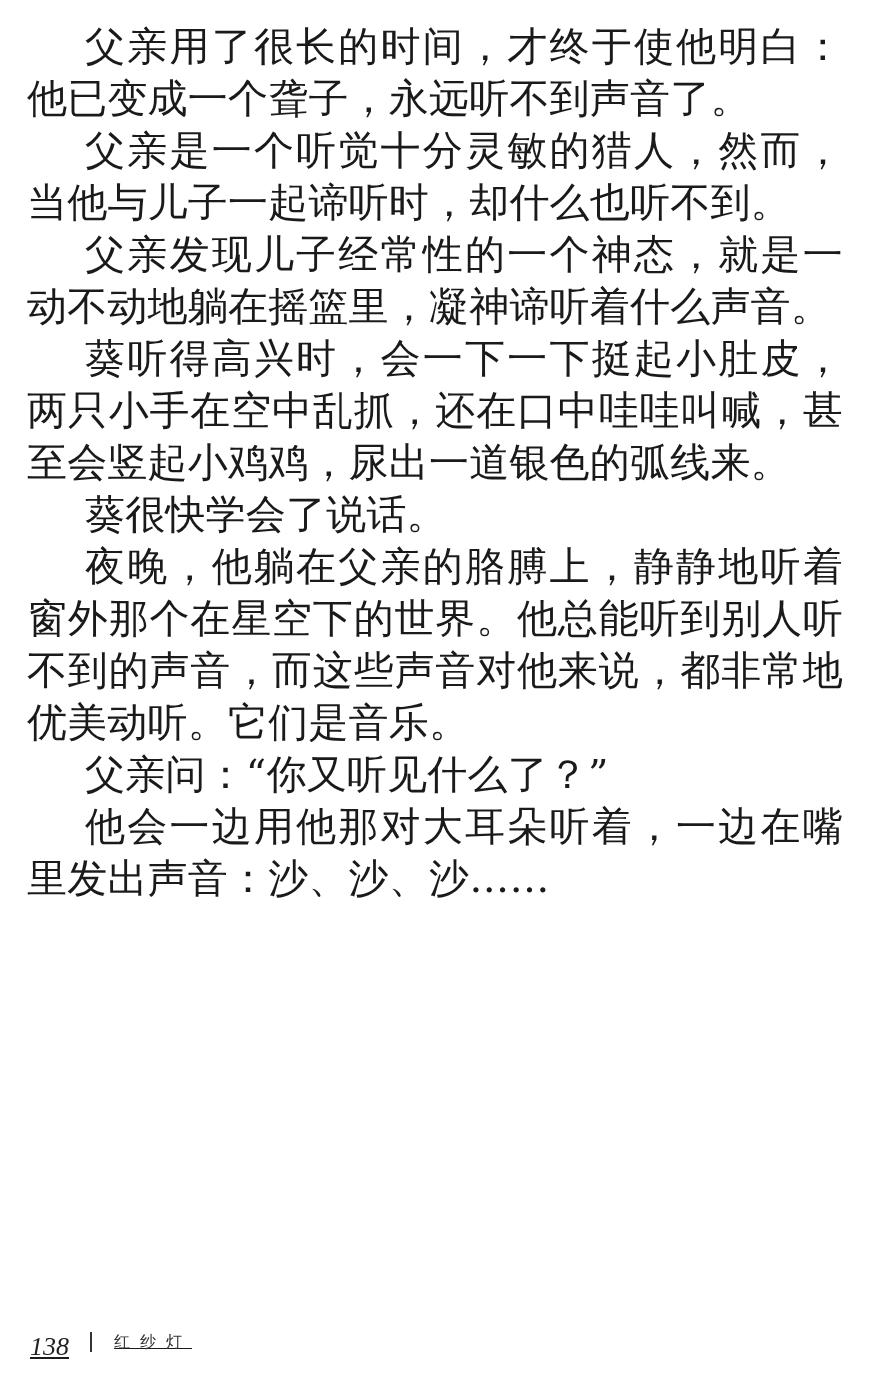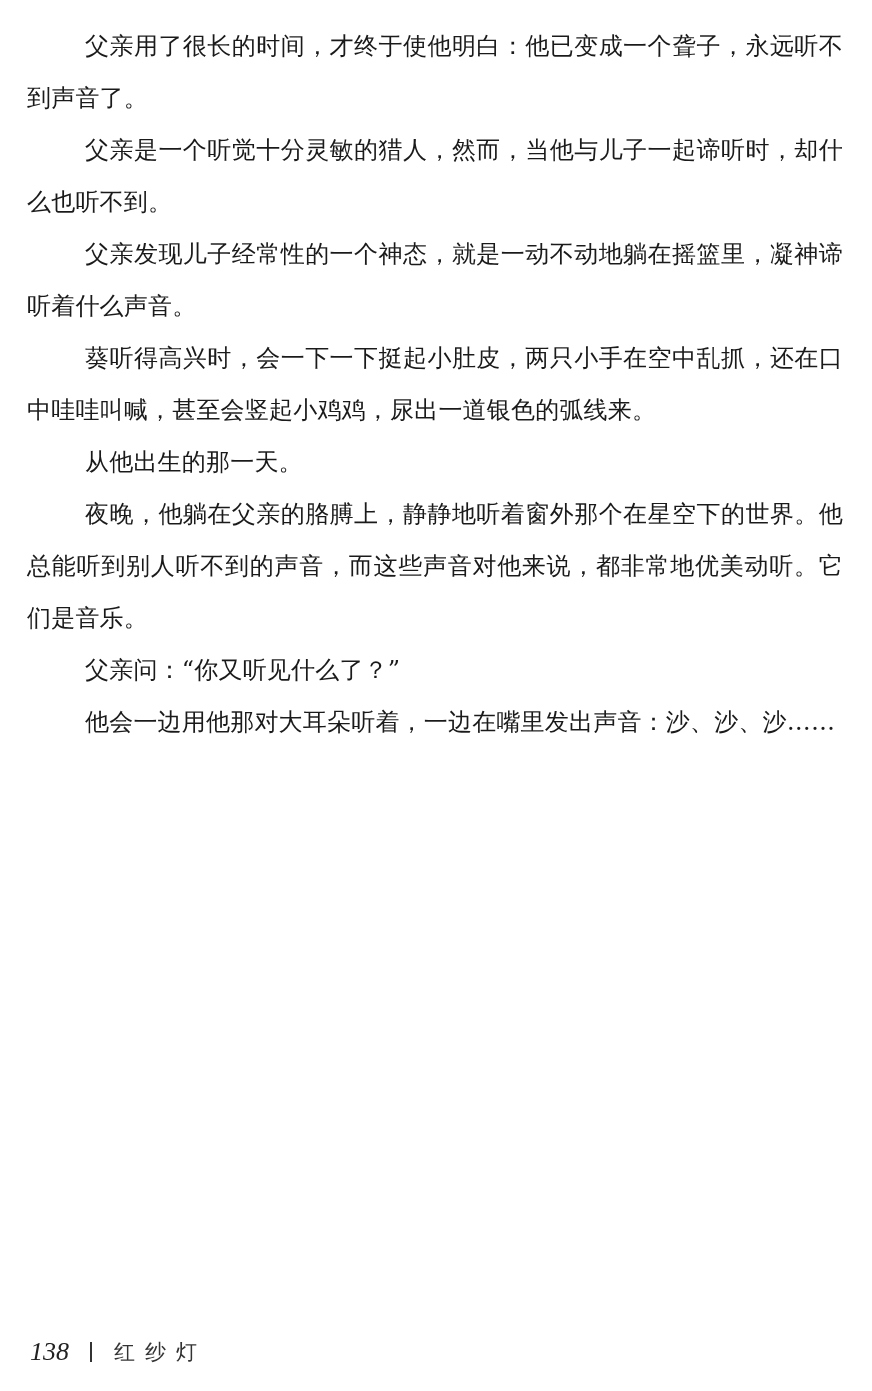--- a/index.html
+++ b/index.html
@@ -16,67 +16,67 @@
       font-family: "DejaVu Serif", "Liberation Serif", serif;
     }
     .page-body {
       position: absolute;
       left: 27px;
       top: 20px;
       width: 816px;
     }
     .para {
       margin: 0;
-      font-size: 24px;
+      font-size: 40px;
       line-height: 52px;
       text-indent: 58px;
       text-align: justify;
       text-justify: inter-ideograph;
       letter-spacing: 0.2px;
       word-break: break-all;
     }
     .footer {
       position: absolute;
       left: 30px;
       top: 1332px;
       height: 40px;
       display: flex;
-      align-items: center;
+      text-decoration: underline;
     }
     .page-number {
       font-family: "Liberation Serif", "DejaVu Serif", serif;
       font-style: italic;
       font-size: 26px;
       color: #222;
       width: 52px;
     }
     .footer-divider {
       display: inline-block;
       width: 2px;
       height: 20px;
       background: #333;
       margin-left: 8px;
       margin-right: 22px;
     }
     .book-title {
       font-family: "DejaVu Sans", "Liberation Sans", sans-serif;
-      font-size: 21px;
+      font-size: 16px;
       color: #333;
       letter-spacing: 10px;
     }
   </style>
 </head>
 <body>
 
 <div class="page-body">
   <p class="para">父亲用了很长的时间，才终于使他明白：他已变成一个聋子，永远听不到声音了。</p>
   <p class="para">父亲是一个听觉十分灵敏的猎人，然而，当他与儿子一起谛听时，却什么也听不到。</p>
   <p class="para">父亲发现儿子经常性的一个神态，就是一动不动地躺在摇篮里，凝神谛听着什么声音。</p>
   <p class="para">葵听得高兴时，会一下一下挺起小肚皮，两只小手在空中乱抓，还在口中哇哇叫喊，甚至会竖起小鸡鸡，尿出一道银色的弧线来。</p>
-  <p class="para">从他出生的那一天。</p>
+  <p class="para">葵很快学会了说话。</p>
   <p class="para">夜晚，他躺在父亲的胳膊上，静静地听着窗外那个在星空下的世界。他总能听到别人听不到的声音，而这些声音对他来说，都非常地优美动听。它们是音乐。</p>
   <p class="para">父亲问：“你又听见什么了？”</p>
   <p class="para">他会一边用他那对大耳朵听着，一边在嘴里发出声音：沙、沙、沙……</p>
 </div>
 
 <div class="footer">
   <span class="page-number">138</span>
   <span class="footer-divider"></span>
   <span class="book-title">红纱灯</span>
 </div>

